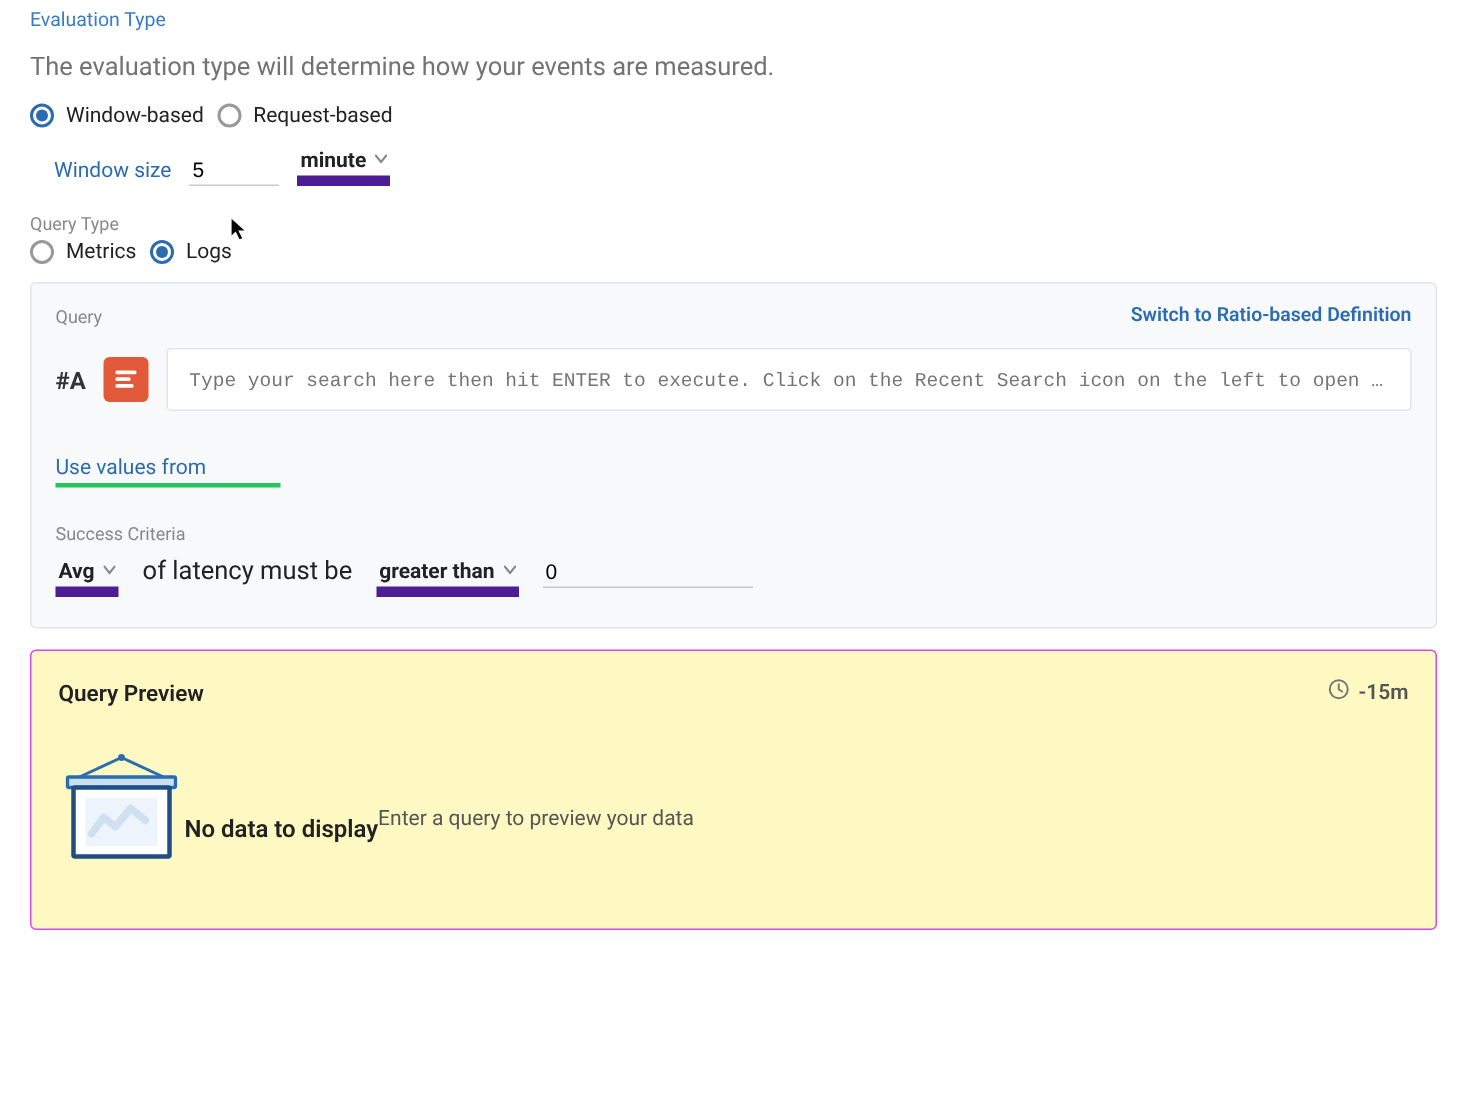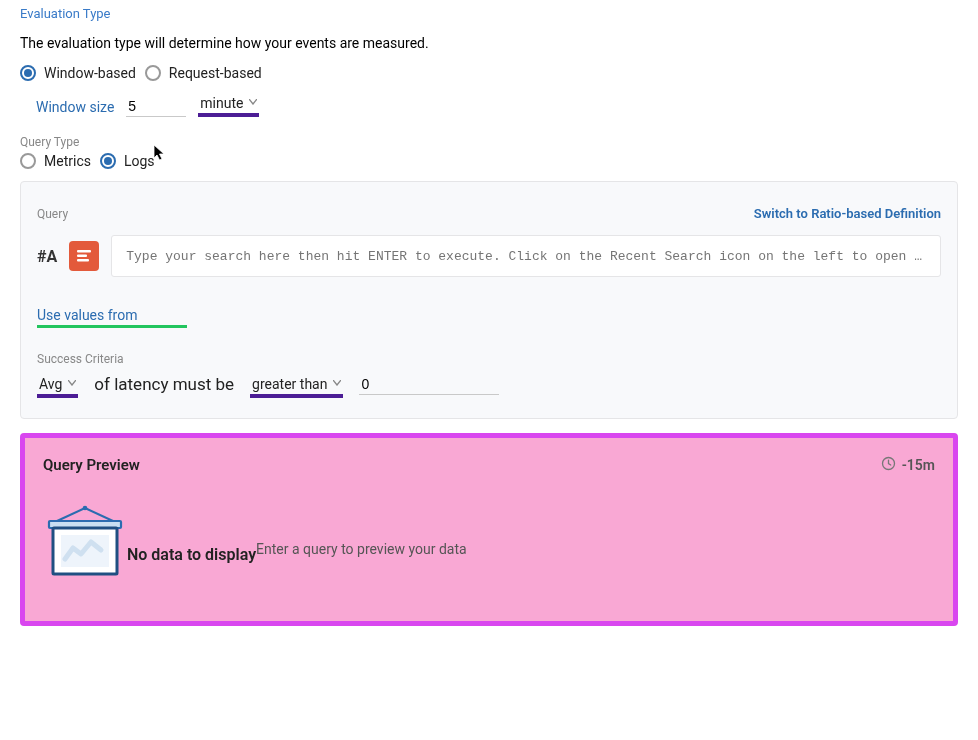--- a/index.html
+++ b/index.html
@@ -12,22 +12,22 @@
     height: 740px;
     padding: 6px 20px 20px 20px;
     position: relative;
   }
   .section-label {
     color: #3a7bc8;
     font-size: 13px;
     margin-bottom: 14px;
   }
   .section-desc {
-    color: #000000;
-    font-size: 14px;
+    color: #737373;
+    font-size: 17px;
     margin-bottom: 14px;
   }
   .radio-row {
     display: flex;
     align-items: center;
     gap: 9px;
     margin-bottom: 12px;
   }
   .radio-opt {
     display: inline-flex;
@@ -74,46 +74,47 @@
     border-bottom: 1px solid #c9c9c9;
     padding: 2px 2px;
     font-size: 14px;
     min-width: 24px;
     background: transparent;
     outline: none;
   }
   .underline-input.num { width: 60px; }
   .underline-select {
     border: none;
-    border-bottom: 4px solid #4c1d95;
+    border-bottom: 7px solid #4c1d95;
     padding: 2px 2px 2px 2px;
     font-size: 14px;
     display: inline-flex;
     align-items: center;
     gap: 6px;
     cursor: pointer;
     color: #222;
     background: transparent;
+    font-weight: bold;
   }
   .chev {
     width: 8px; height: 8px;
     display: inline-block;
   }
   .chev svg { display:block; }
   .qt-label {
     color: #888;
     font-size: 12px;
     margin-bottom: 4px;
     margin-top: 6px;
   }
   .query-panel {
     border: 1px solid #e5e5e7;
     background: #f8f9fb;
     border-radius: 4px;
-    padding: 24px 16px 20px 16px;
+    padding: 14px 16px 20px 16px;
     margin-top: 12px;
   }
   .query-header {
     display: flex;
     justify-content: space-between;
     align-items: center;
     margin-bottom: 14px;
   }
   .query-header .ql {
     color: #888;
@@ -181,22 +182,22 @@
     display: flex;
     align-items: flex-start;
     gap: 16px;
   }
   .sc-static {
     font-size: 17px;
     color: #222;
     padding-bottom: 2px;
   }
   .preview-panel {
-    border: 5px solid #d946ef;
-    background: #f9a8d4;
+    border: 1px solid #d946ef;
+    background: #fef9c3;
     border-radius: 4px;
     padding: 18px 18px 38px 18px;
     margin-top: 14px;
   }
   .preview-header {
     display: flex;
     justify-content: space-between;
     align-items: center;
     margin-bottom: 24px;
   }

